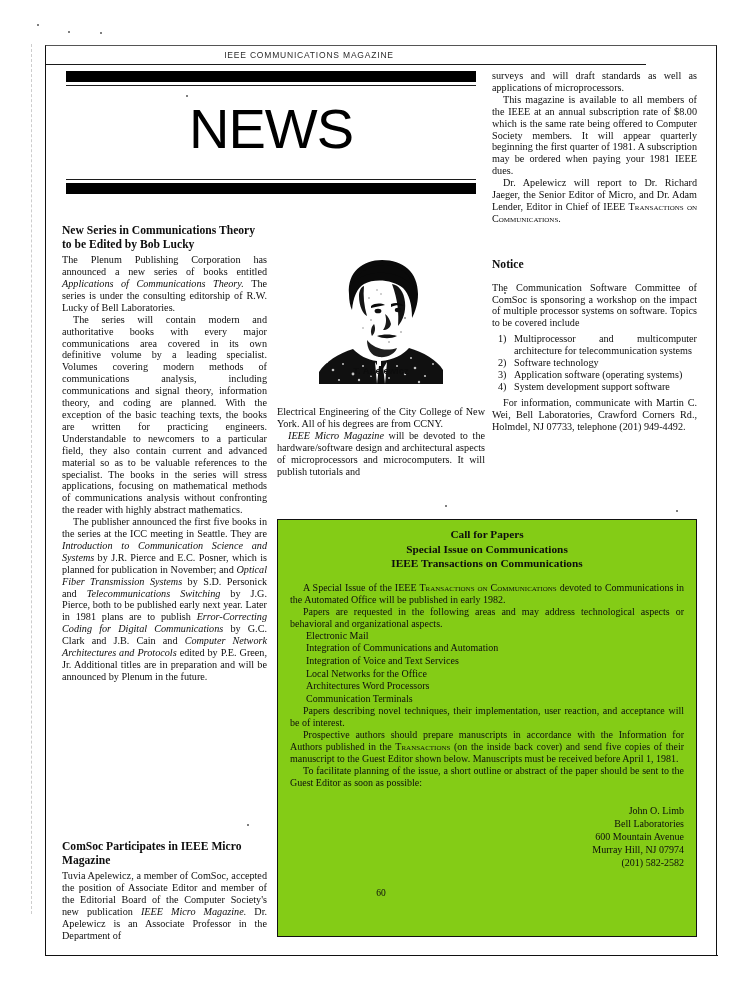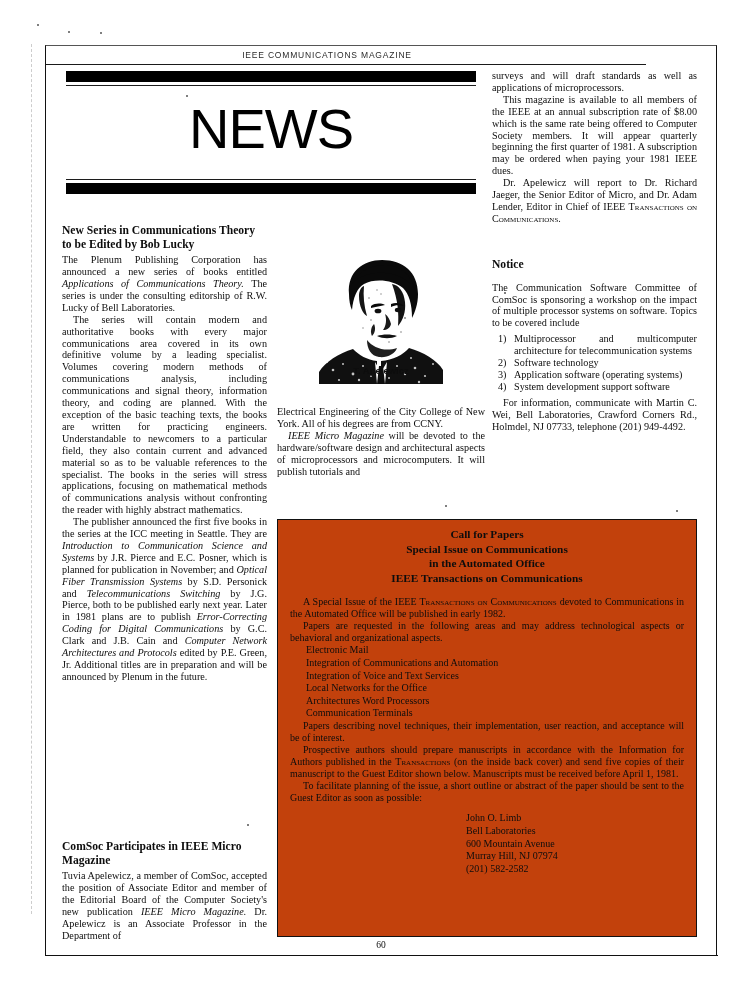--- a/index.html
+++ b/index.html
@@ -41,21 +41,21 @@
     left: 31px;
     top: 44px;
     width: 0;
     height: 870px;
     border-left: 1px dashed #cdcdcd;
   }
 
   
   #running-head {
     position: absolute;
-    left: 45px;
+    left: 27px;
     top: 50px;
     width: 564px;
     text-align: center;
     font-family: "Liberation Sans", sans-serif;
     font-size: 8.5px;
     letter-spacing: 0.8px;
     color: #2a2a2a;
   }
   #head-rule {
     position: absolute;
@@ -187,21 +187,21 @@
 
   
   #cfp-box {
     position: absolute;
     left: 277px;
     top: 519px;
     width: 420px;
     height: 418px;
     border: 1.6px solid #111;
     box-sizing: border-box;
-    background: #c2410c;
+    background: #84cc16;
   }
   #cfp-inner {
     padding: 7px 12px 0 12px;
     font-size: 10px;
     line-height: 12px;
   }
   #cfp-title {
     text-align: center;
     font-weight: bold;
     font-size: 11.3px;
@@ -212,32 +212,32 @@
     text-align: justify;
   }
   #cfp-body p { margin: 0; text-indent: 13px; }
   .topics {
     margin: 0;
     padding: 0 0 0 16px;
     list-style: none;
   }
   .topics li { text-align: left; line-height: 12.6px; }
   #cfp-address {
-    margin-top: 8px;
+    margin-top: 16px;
     padding-left: 176px;
     line-height: 12.8px;
-    text-align: left;
+    text-align: right;
   }
   #cfp-address div { white-space: nowrap; }
 
   
   #folio {
     position: absolute;
     left: 45px;
-    top: 940px;
+    top: 888px;
     width: 672px;
     text-align: center;
     font-size: 9.5px;
   }
 
   
   .speck {
     position: absolute;
     background: #555;
     border-radius: 50%;
@@ -360,21 +360,20 @@
     <li><span class="num">4)</span><span>System development support software</span></li>
   </ul>
   <p class="noindent" style="text-indent:11px">For information, communicate with Martin C. Wei, Bell Laboratories, Crawford Corners Rd., Holmdel, NJ 07733, telephone (201) 949-4492.</p>
 </div>
 
 <div id="cfp-box">
   <div id="cfp-inner">
     <div id="cfp-title">
       <div>Call for Papers</div>
       <div>Special Issue on Communications</div>
-      <div>in the Automated Office</div>
       <div>IEEE Transactions on Communications</div>
     </div>
 
     <div id="cfp-body">
       <p>
         <span>A Special Issue of the IEEE </span><span class="sc">Transactions on Communications</span><span> devoted to Communications in the Automated Office will be published in early 1982.</span>
       </p>
       <p>Papers are requested in the following areas and may address technological aspects or behavioral and organizational aspects.</p>
       <ul class="topics">
         <li>Electronic Mail</li>

